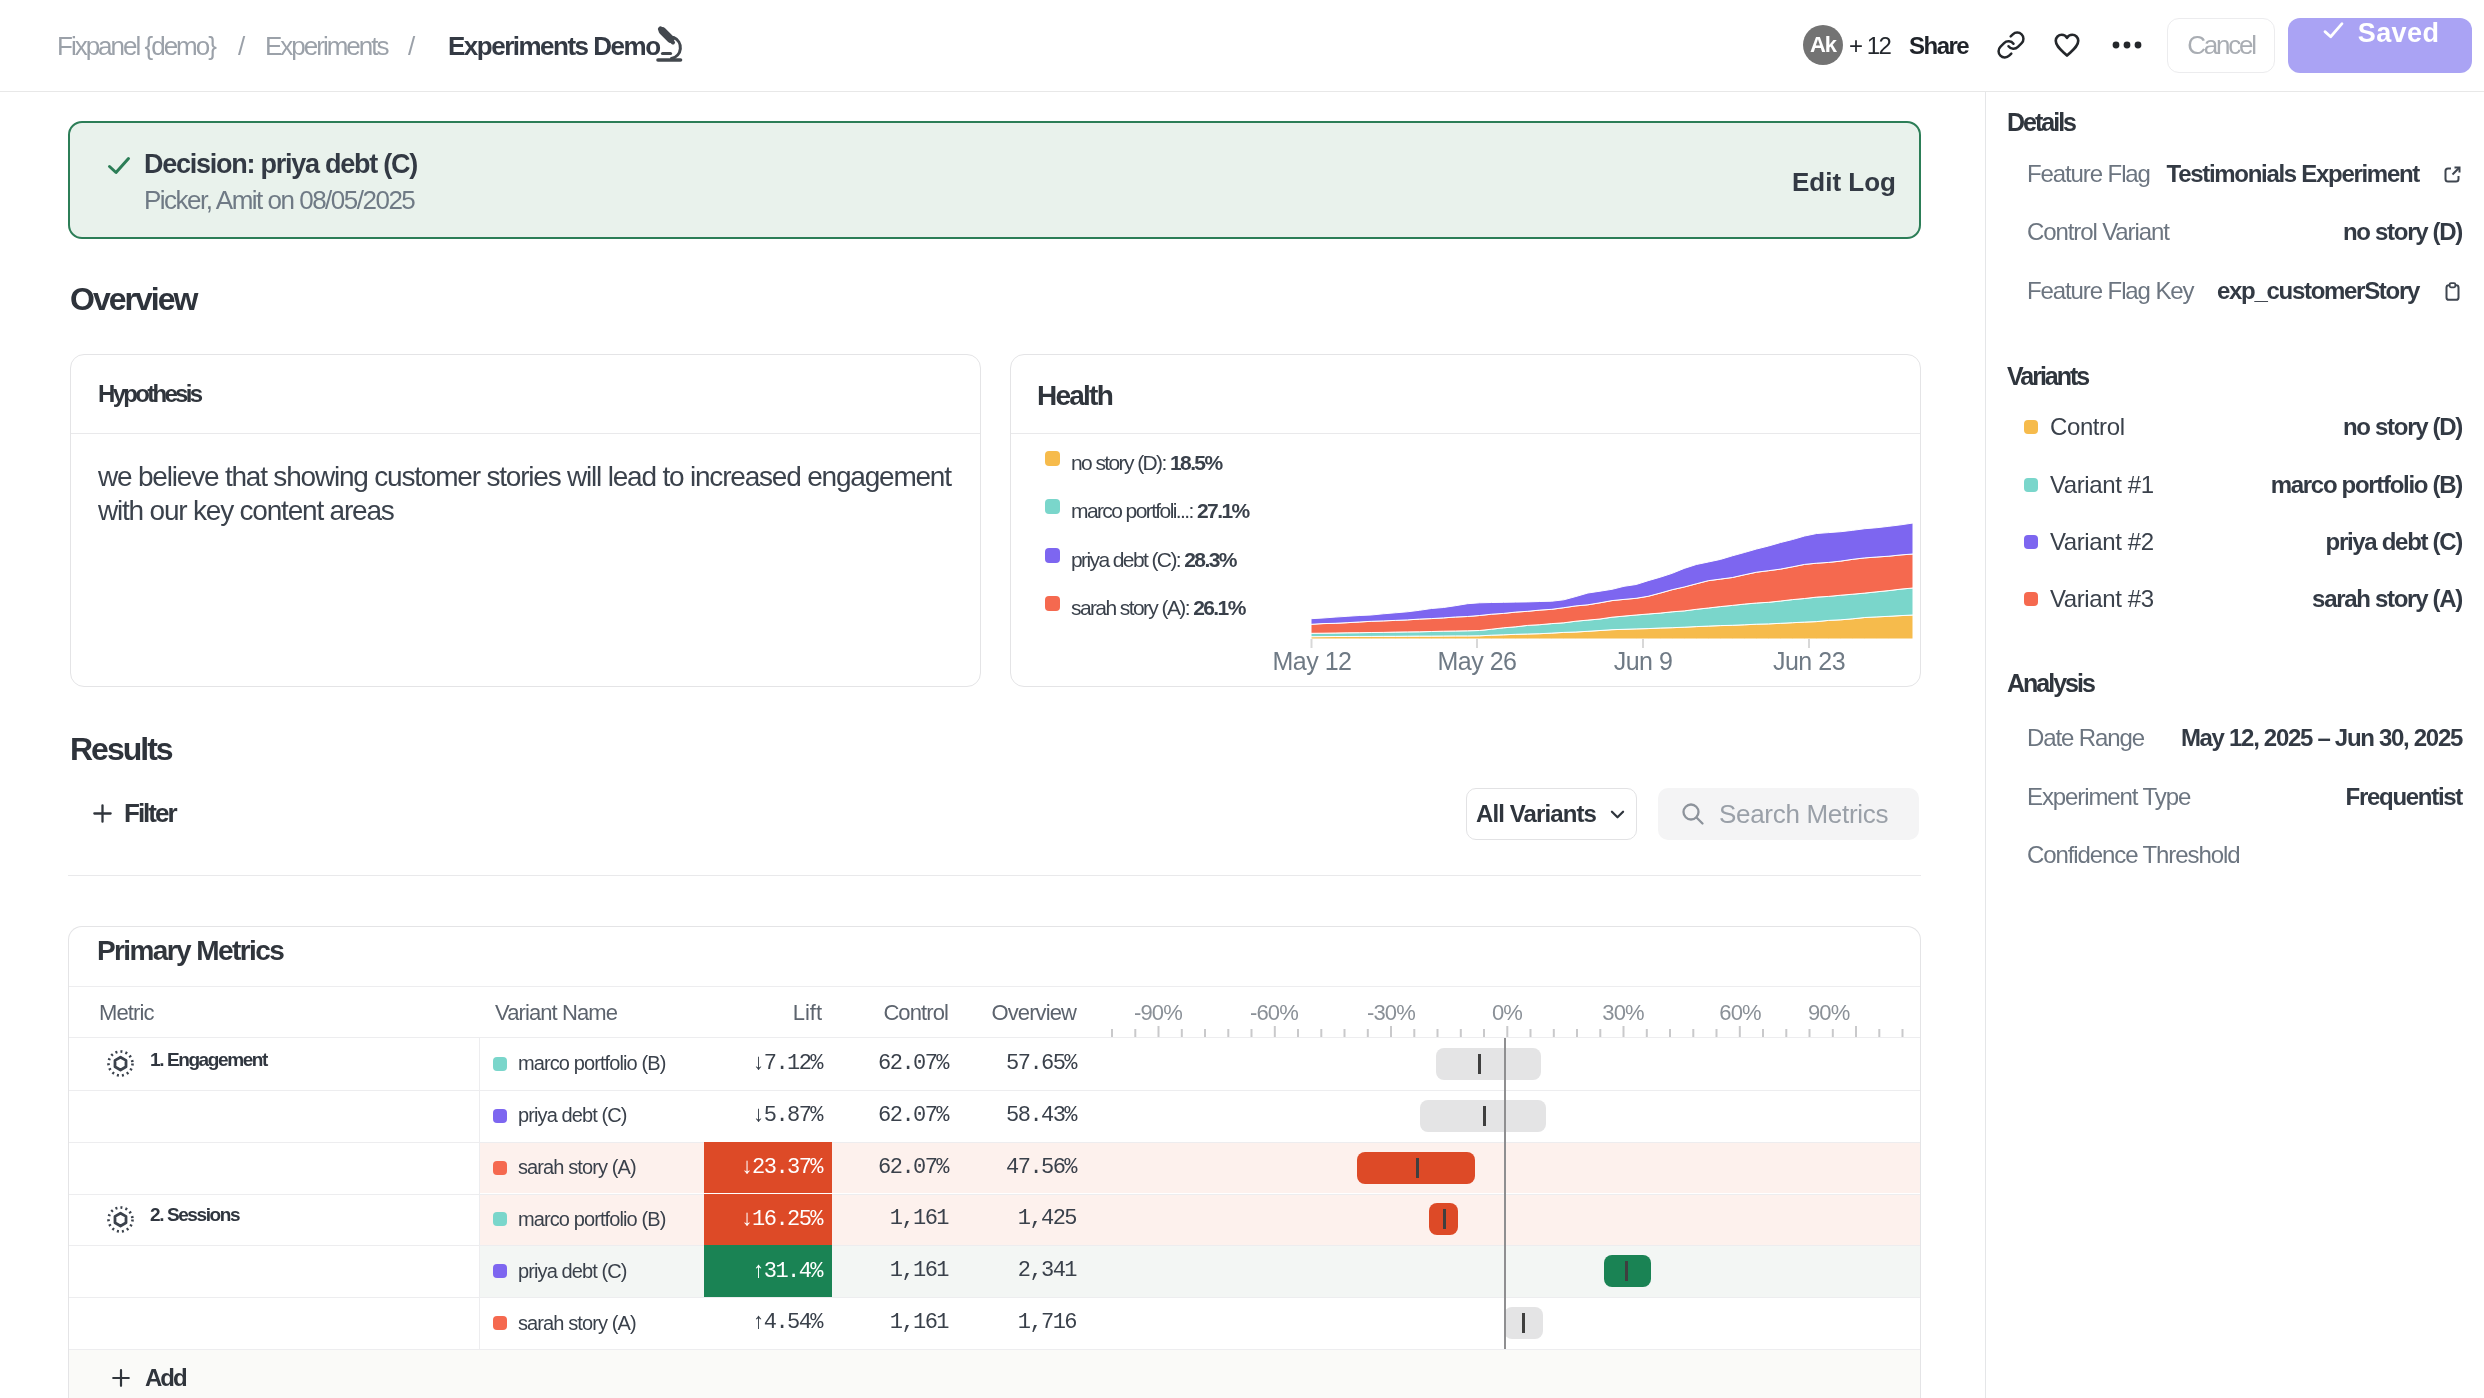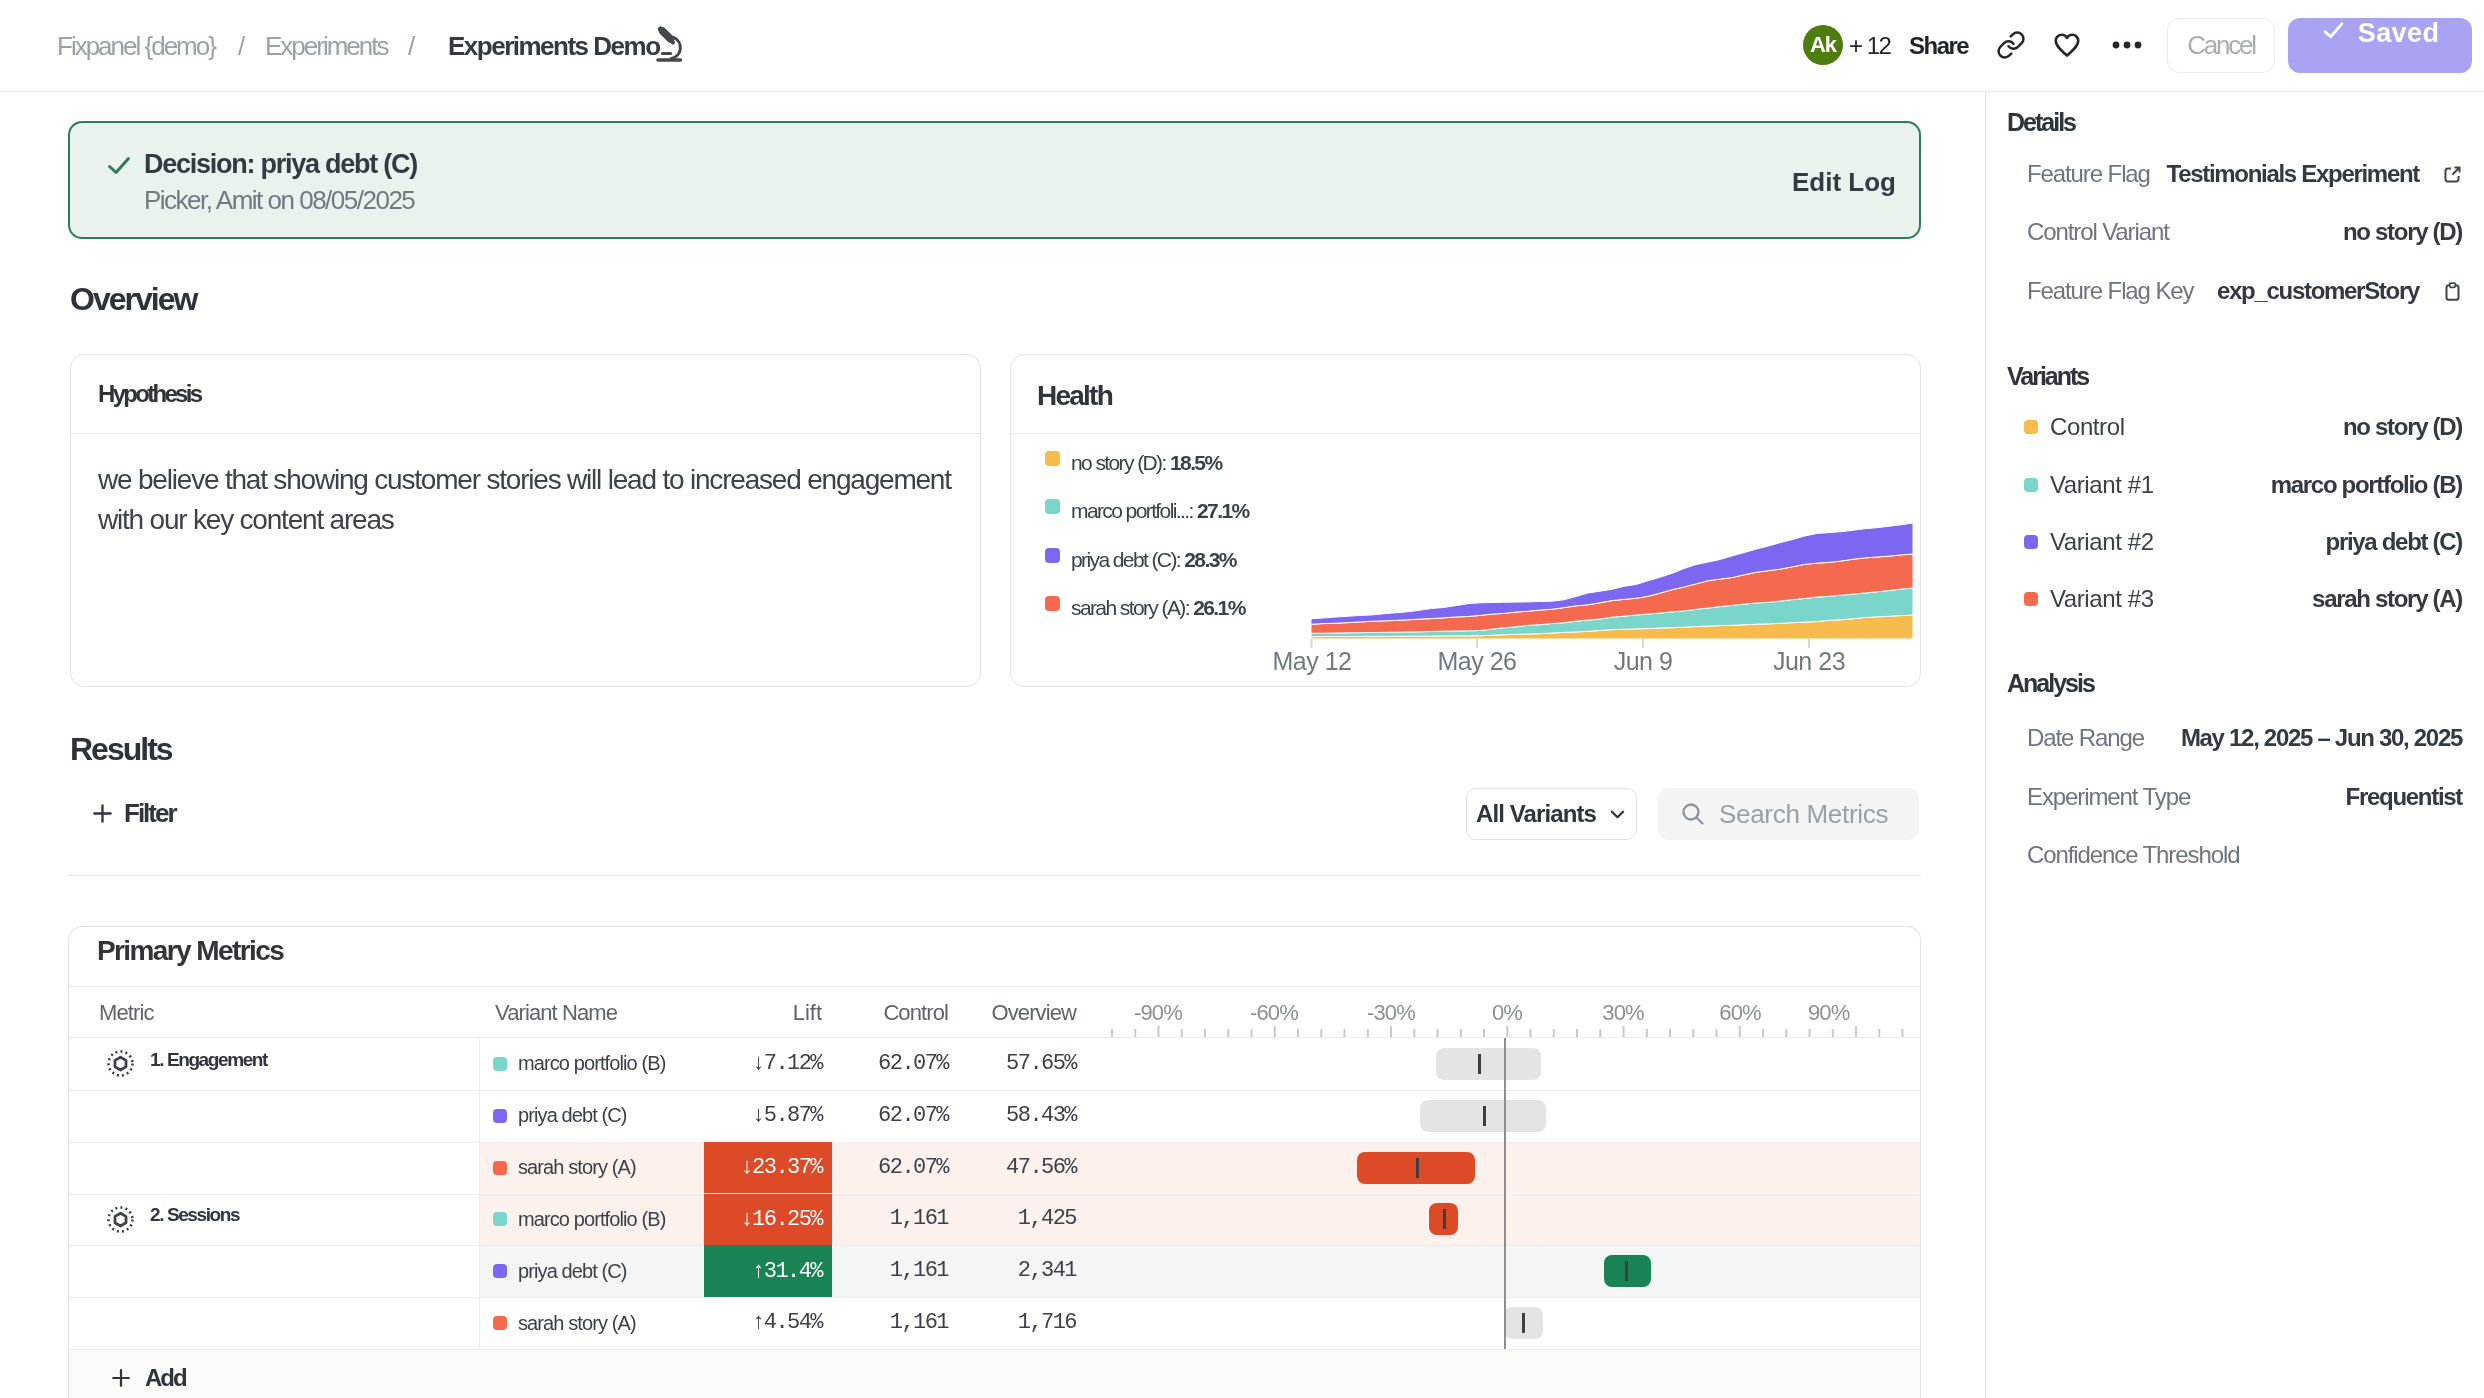--- a/index.html
+++ b/index.html
@@ -63,21 +63,21 @@
   <svg style="position:absolute; left:652px; top:26px;" width="34" height="37" viewBox="0 0 34 37">
       <g stroke="#43484e" fill="none" stroke-linecap="round">
         <line x1="8.5" y1="3" x2="12" y2="6.5" stroke-width="5"></line>
         <line x1="10.5" y1="5" x2="18.5" y2="13" stroke-width="7.5"></line>
         <line x1="18" y1="13.5" x2="21" y2="16.5" stroke-width="4"></line>
         <path d="M21.5 11.5 a11 11 0 0 1 -2 21" stroke-width="3"></path>
         <line x1="6" y1="34" x2="28.5" y2="34" stroke-width="3.6"></line>
         <line x1="10.5" y1="27.5" x2="18.5" y2="27.5" stroke-width="3.2"></line>
       </g>
     </svg>
-  <div style="position:absolute; left:1803px; top:25px; width:40px; height:40px; border-radius:50%; background:#4d7c0f; color:#fff; display:flex; align-items:center; justify-content:center; font-weight:700; font-size:22px; letter-spacing:-1px;">Ak</div>
+  <div style="position:absolute; left:1803px; top:25px; width:40px; height:40px; border-radius:50%; background:#737373; color:#fff; display:flex; align-items:center; justify-content:center; font-weight:700; font-size:22px; letter-spacing:-1px;">Ak</div>
   <span style="position:absolute; left:1849px; top:32px; font-size:24px; color:#23272d; letter-spacing:-1.5px;">+ 12</span>
   <span style="position:absolute; left:1909px; top:32px; font-size:24px; font-weight:700; color:#1f2329; letter-spacing:-1.5px;">Share</span>
   <svg style="position:absolute; left:1996px; top:30px;" width="30" height="30" viewBox="0 0 24 24" fill="none" stroke="#24272b" stroke-width="2" stroke-linecap="round" stroke-linejoin="round">
       <path d="M10 13a5 5 0 0 0 7.54.54l3-3a5 5 0 0 0-7.07-7.07l-1.72 1.71"></path>
       <path d="M14 11a5 5 0 0 0-7.54-.54l-3 3a5 5 0 0 0 7.07 7.07l1.71-1.71"></path>
     </svg>
   <svg style="position:absolute; left:2052px; top:30px;" width="30" height="30" viewBox="0 0 24 24" fill="none" stroke="#24272b" stroke-width="2.1" stroke-linejoin="round">
       <path d="M12 20.5 C8 16.5 3 13.3 3 8.6 C3 5.8 5.2 3.8 7.8 3.8 C9.5 3.8 11.1 4.7 12 6.2 C12.9 4.7 14.5 3.8 16.2 3.8 C18.8 3.8 21 5.8 21 8.6 C21 13.3 16 16.5 12 20.5 Z"></path>
     </svg>
   <svg style="position:absolute; left:2112px; top:40px;" width="30" height="10" viewBox="0 0 30 10">
@@ -96,21 +96,21 @@
         <path d="M3.5 13.5 L10 19.5 L22.5 5.5" fill="none" stroke="#2c7e57" stroke-width="3" stroke-linecap="round" stroke-linejoin="round"></path>
       </svg>
     <div class="tt">Decision: priya debt (C)</div>
     <div class="st">Picker, Amit on 08/05/2025</div>
     <div class="editlog">Edit Log</div>
   </div>
   <h2 class="sec" style="left:70px; top:189px;">Overview</h2>
   <div class="card" style="left:70px; top:262px; width:911px; height:333px;">
     <span class="cardhead t" style="position:absolute; left:27px; top:25px; font-size:24px; font-weight:700; color:#30353c; letter-spacing:-2.7px;">Hypothesis</span>
     <div class="cardhl"></div>
-    <div style="position:absolute; left:27px; top:105px; width:866px; font-size:28px; line-height:40px; color:#3b424c; letter-spacing:-1.2px;">we believe that showing customer stories will lead to increased engagement with our key content areas</div>
+    <div style="position:absolute; left:27px; top:105px; width:866px; font-size:28px; line-height:34px; color:#3b424c; letter-spacing:-1.2px;">we believe that showing customer stories will lead to increased engagement with our key content areas</div>
   </div>
   <div class="card" style="left:1010px; top:262px; width:911px; height:333px;">
     <span class="cardhead t" style="position:absolute; left:26px; top:25px; font-size:28px; font-weight:700; color:#30353c; letter-spacing:-1.76px;">Health</span>
     <div class="cardhl"></div>
     <div class="leg" style="top:96px;">
       <div class="legrow">
           <span class="legsq" style="background:#f6bb4c;"></span>
           <span class="lt">no story (D): <b>18.5%</b></span>
         </div>
       <div class="legrow">

